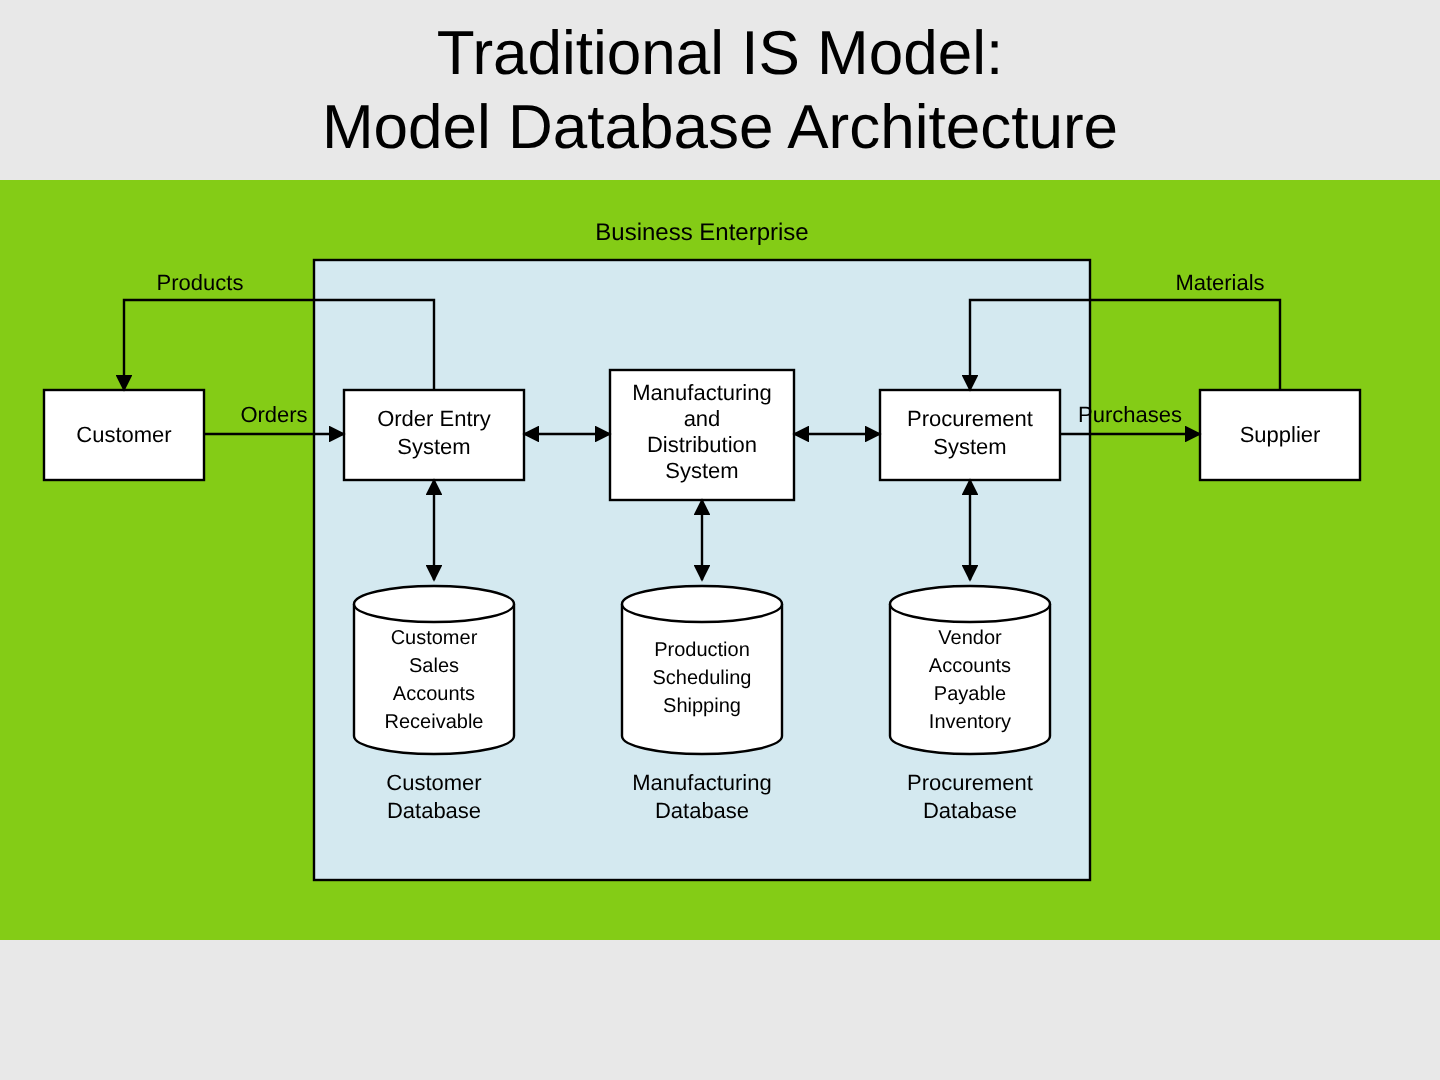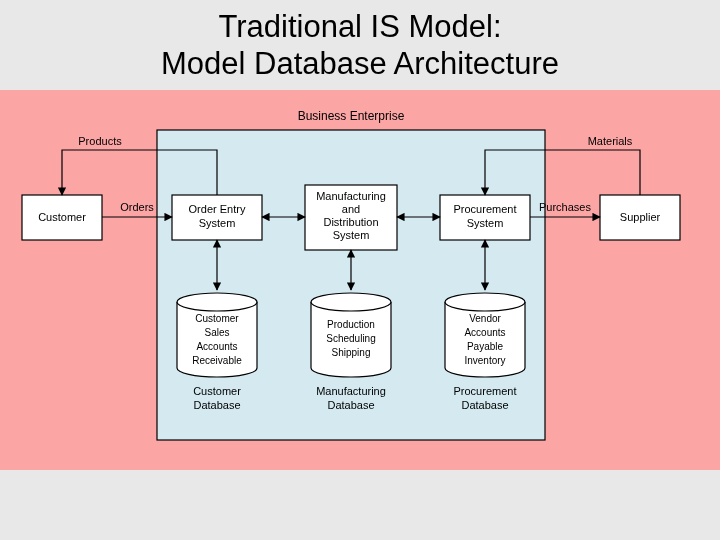--- a/index.html
+++ b/index.html
@@ -18,21 +18,21 @@
     display: flex;
     align-items: center;
     justify-content: center;
     font-size: 31px;
     text-align: center;
     line-height: 1.2;
   }
   .canvas-region {
     position: absolute;
     top: 90px; left: 0; right: 0; bottom: 70px;
-    background: #fca5a5;
+    background: #84cc16;
   }
   svg { font-family: Arial, Helvetica, sans-serif; }
   .footer-region {
     position: absolute;
     left: 0; right: 0; bottom: 0;
     height: 70px;
     background: #e8e8e8;
   }
   .box-text   { font-size: 11px; text-anchor: middle; }
   .sm-text    { font-size: 10px; text-anchor: middle; }

